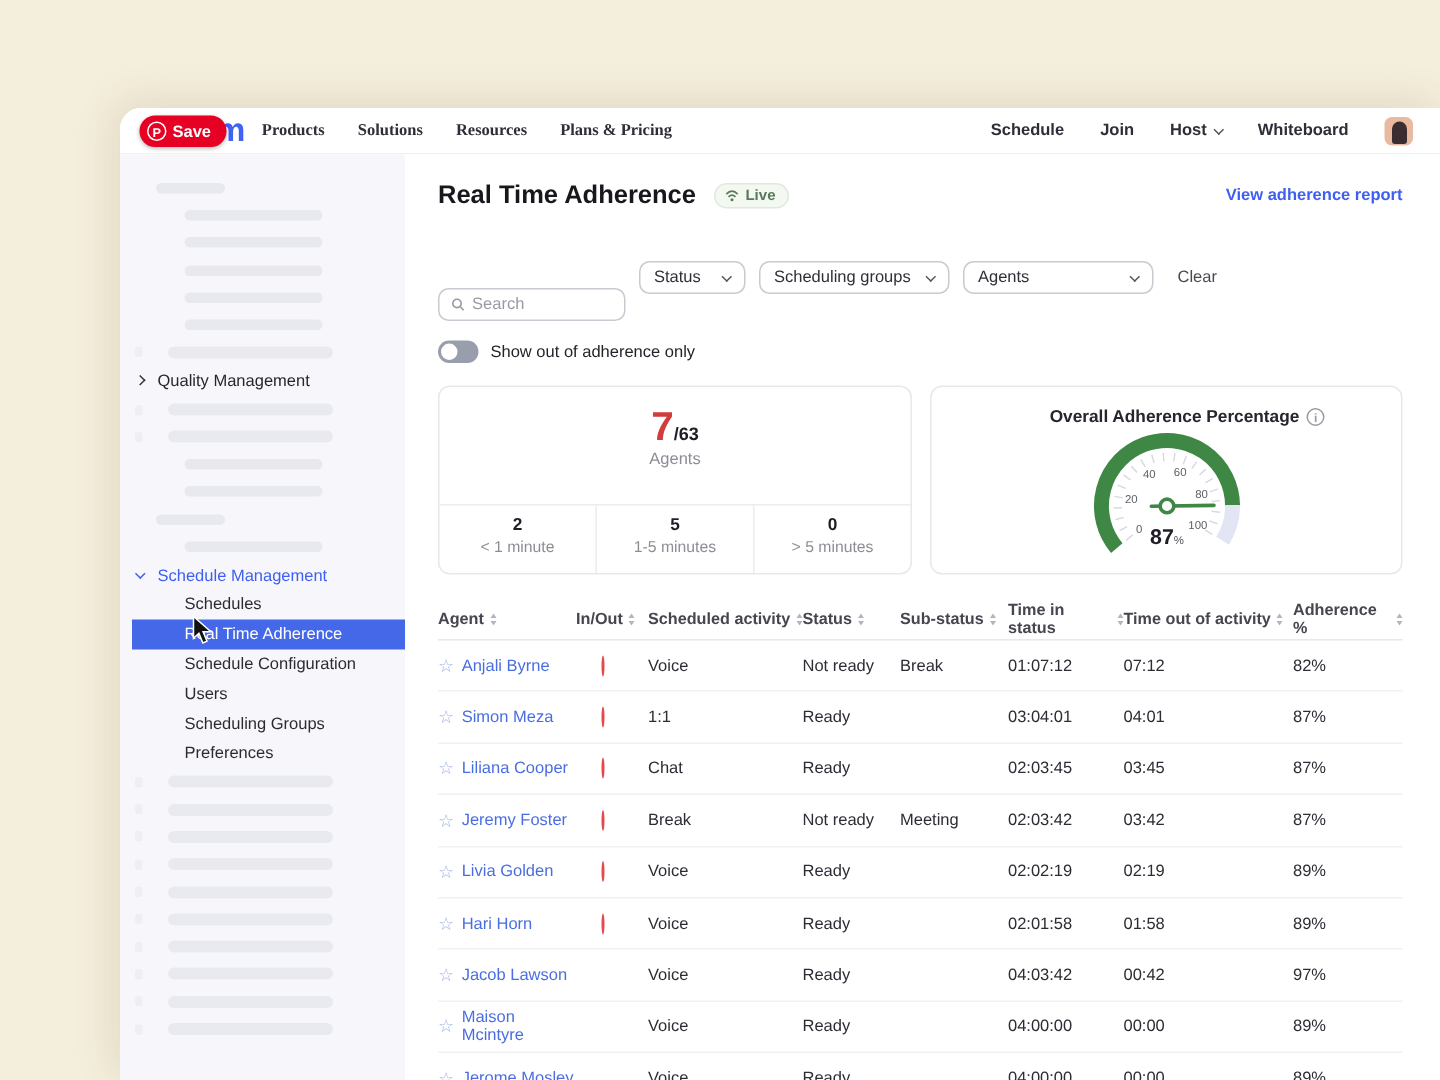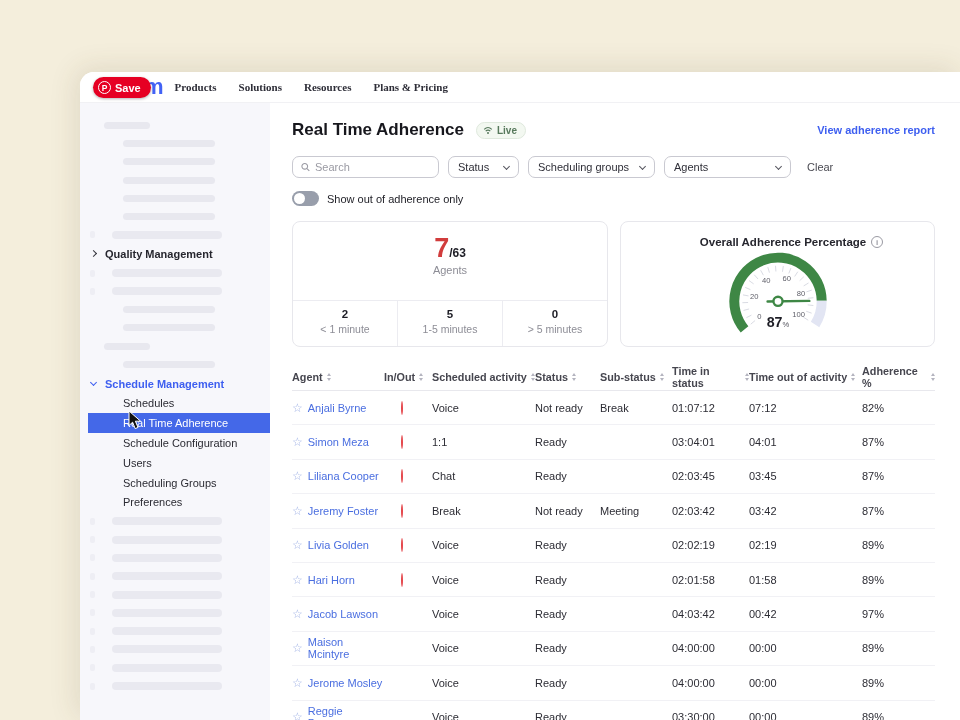--- a/index.html
+++ b/index.html
@@ -37,39 +37,39 @@
   .sb-item.link, .sb-item.section, .sb-item.subitem { height:19.8px; cursor:pointer; }
   .sk-bar { height:7px; border-radius:3.5px; background:#e8e8ef; }
   .skeleton-label .sk-bar { margin-left:24px; width:46px; }
   .skeleton-sub .sk-bar { margin-left:43px; width:92px; }
   .skeleton-row .sk-bar { margin-left:17px; width:110px; height:8px; border-radius:4px; background:#e9e9f0; }
   .sk-chev { margin-left:10px; width:5px; height:7px; border-radius:2px; background:#eeeef4; }
   .sb-chev { width:5px; height:5px; border-right:1.5px solid #33333b; border-bottom:1.5px solid #33333b;
     display:inline-block; margin-left:11px; }
   .link .sb-chev { transform:rotate(-45deg); }
   .section .sb-chev { transform:rotate(45deg); border-color:#3e5ff0; margin-top:-2px; }
-  .link .sb-label, .section .sb-label { margin-left:9px; font-size:11px; font-weight:700; color:#26262e; }
+  .link .sb-label, .section .sb-label { margin-left:9px; font-size:11px; font-weight:400; color:#26262e; }
   .section .sb-label { color:#3e5ff0; }
   .subitem .sb-label { margin-left:43px; font-size:11px; color:#2b2b33; }
   .subitem.selected { background:#4468e8; margin-left:8px; }
   .subitem.selected .sb-label { margin-left:35px; color:#fff; }
   .cursor-icon { position:absolute; left:48px; top:338px; z-index:30; pointer-events:none; }
 
   
   .main { position:absolute; left:190px; top:31px; right:0; bottom:0; background:#fff;
     padding:16px 25px 0 22px; overflow:hidden; }
   .header-row { display:flex; align-items:center; height:22px; }
   .page-title { font-size:17px; font-weight:700; color:#17171d; }
   .live-badge { margin-left:12px; height:17px; padding:0 8px 0 6px; border:1px solid #dfe9dd; background:#f3f8f1;
     border-radius:9px; display:flex; align-items:center; gap:4px; font-size:10px; font-weight:600; color:#57795c; }
   .report-link { margin-left:auto; font-size:11px; font-weight:600; color:#3e5ff0; cursor:pointer; }
 
   .filters-row { margin-top:15px; display:flex; align-items:center; gap:9px; }
-  .search-box { width:147px; height:22px; border:1px solid #c9c9d1; border-radius:7px; display:flex;
-    align-items:center; padding:0 8px; gap:5px; background:#fff; }
+  .search-box { width:125px; height:22px; border:1px solid #c9c9d1; border-radius:7px; display:flex;
+    align-items:center; padding:0 8px; gap:5px; background:#fff;margin-top:36px; }
   .search-box input { border:none; outline:none; width:100%; font-size:11px; color:#333; background:transparent;
     font-family:"Liberation Sans",sans-serif; }
   .search-box input::placeholder { color:#9a9aa3; }
   .dropdown { height:22px; border:1px solid #c9c9d1; border-radius:7px; display:flex; align-items:center;
     justify-content:space-between; padding:0 9px; font-size:11px; color:#2f2f38; cursor:pointer; background:#fff; }
   .dropdown .chev { border-color:#55555e; }
   .dd-status { width:71px; } .dd-groups { width:127px; } .dd-agents { width:127px; }
   .clear-btn { margin-left:7px; font-size:11px; color:#4a4a52; cursor:pointer; }
 
   .toggle-row { margin-top:13px; display:flex; align-items:center; gap:8px; }
@@ -125,20 +125,30 @@
       <div class="save-pill">
         <span class="p-badge">P</span>
         <span>Save</span>
       </div>
       <span class="logo">m</span>
       <nav class="main-nav">
         <span>Products</span>
         <span>Solutions</span>
         <span>Resources</span>
         <span>Plans &amp; Pricing</span>
+      </nav>
+      <nav class="right-nav">
+        <span class="nav-link">Schedule</span>
+        <span class="nav-link">Join</span>
+        <span class="nav-link host-item">
+          <span>Host</span>
+          <span class="chev"></span>
+        </span>
+        <span class="nav-link">Whiteboard</span>
+        <span class="avatar"></span>
       </nav>
     </div>
 
     <aside class="sidebar" id="sidebar">
         <div class="sb-item skeleton-label">
           <span class="sk-bar"></span>
         </div>
         <div class="sb-item skeleton-sub">
           <span class="sk-bar"></span>
         </div>

